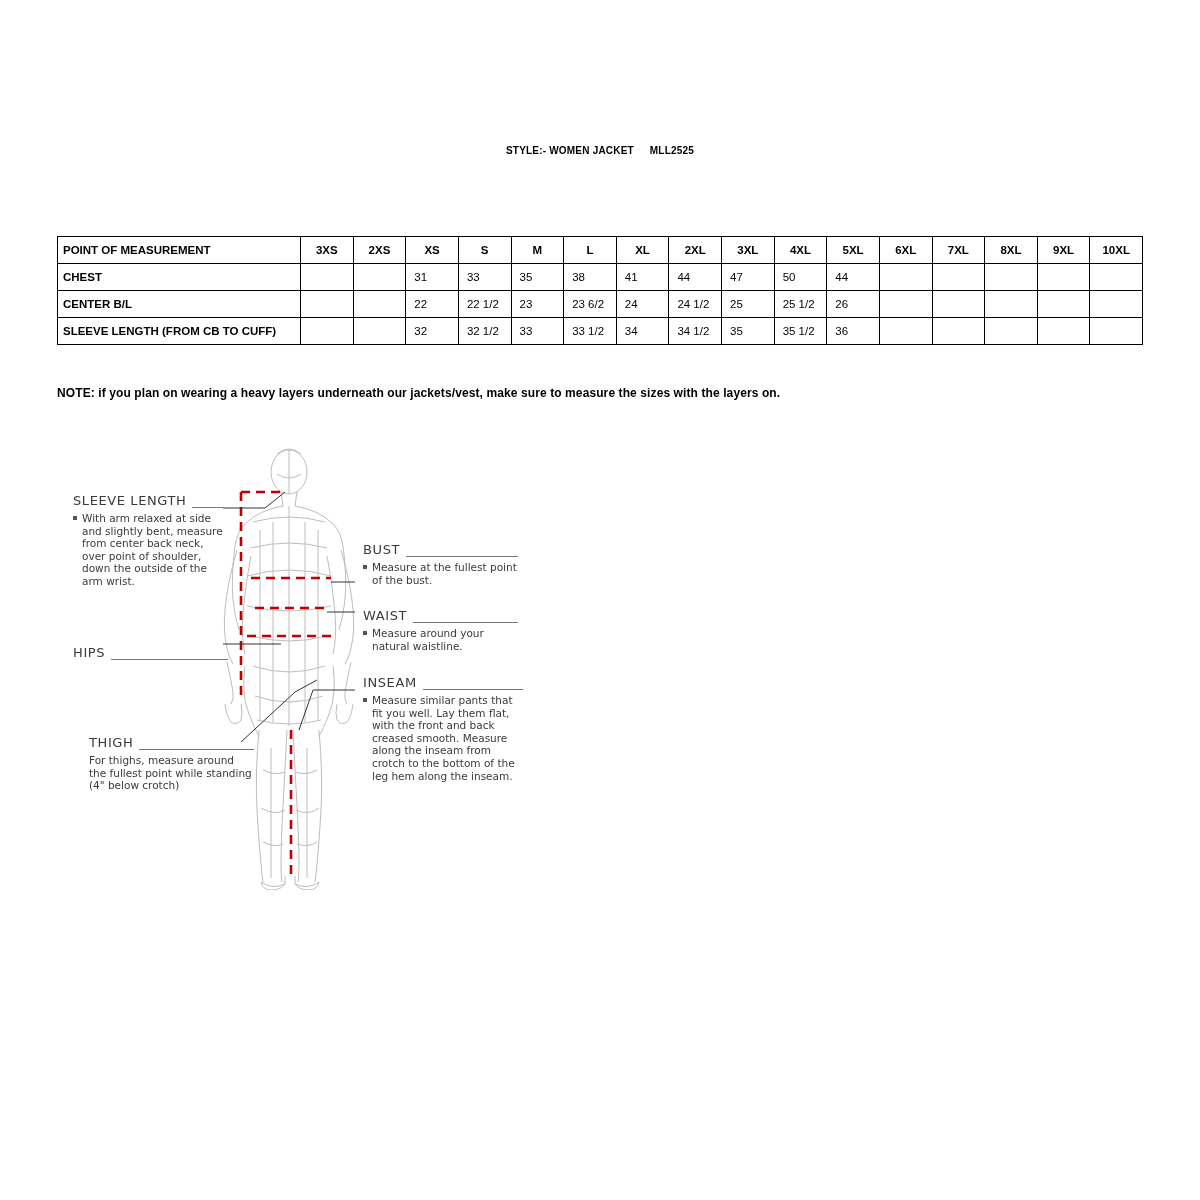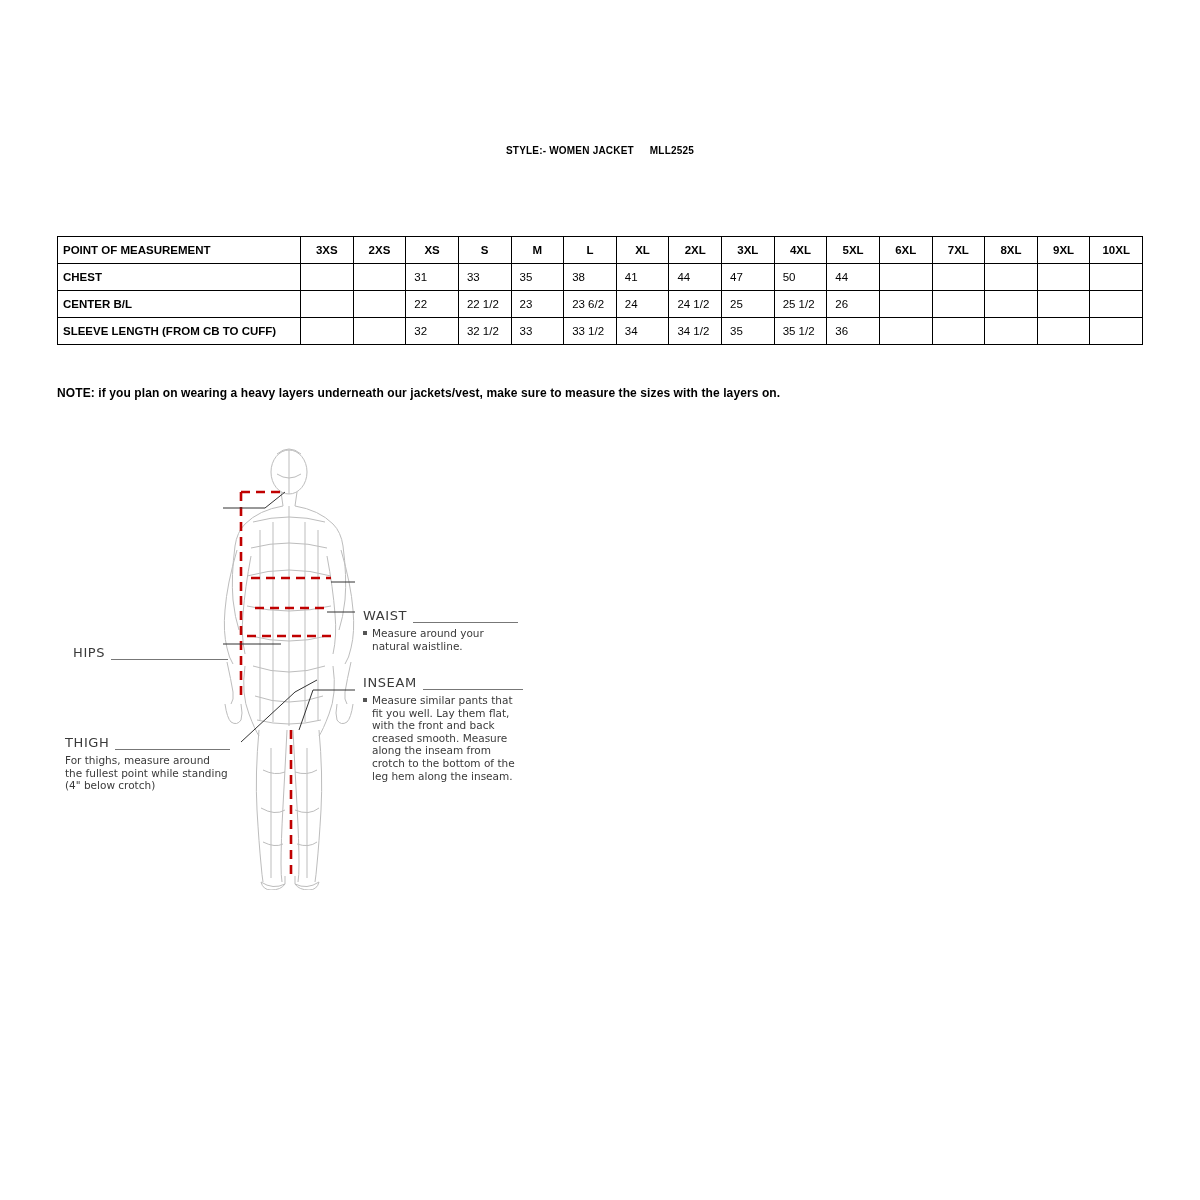--- a/index.html
+++ b/index.html
@@ -118,21 +118,21 @@
     left: 0;
     top: 4px;
     width: 4px;
     height: 4px;
     background: #555;
   }
 
   
   #callout-sleeve { left: 18px;  top: 63px;  width: 150px; }
   #callout-hips   { left: 18px;  top: 215px; width: 155px; }
-  #callout-thigh  { left: 10px;  top: 305px; width: 165px; }
+  #callout-thigh  { left: 34px;  top: 305px; width: 165px; }
   #callout-bust   { left: 308px; top: 112px; width: 155px; }
   #callout-waist  { left: 308px; top: 178px; width: 155px; }
   #callout-inseam { left: 308px; top: 245px; width: 160px; }
 
   .title-row { display: flex; align-items: flex-end; }
   .title-row .t-text { white-space: nowrap; }
   .title-row .t-rule {
     flex: 1 1 auto;
     border-bottom: 1px solid #777;
     margin-left: 6px;
@@ -308,36 +308,50 @@
     <g stroke="#333" stroke-width="1" fill="none">
       <path d="M168 78 L210 78 L230 62"></path>
       <path d="M168 214 L226 214"></path>
       <path d="M186 312 L240 262 L262 250"></path>
       <path d="M300 152 L276 152"></path>
       <path d="M300 182 L272 182"></path>
       <path d="M300 260 L258 260 L244 300"></path>
     </g>
   </svg>
 
+  <div class="callout" id="callout-sleeve">
+    <div class="title-row">
+      <span class="c-title t-text">SLEEVE LENGTH</span>
+      <span class="t-rule"></span>
+    </div>
+    <div class="c-body bulleted">With arm relaxed at side and slightly bent, measure from center back neck, over point of shoulder, down the outside of the arm wrist.</div>
+  </div>
 
   <div class="callout" id="callout-hips">
     <div class="title-row">
       <span class="c-title t-text">HIPS</span>
       <span class="t-rule"></span>
     </div>
   </div>
 
   <div class="callout" id="callout-thigh">
     <div class="title-row">
       <span class="c-title t-text">THIGH</span>
       <span class="t-rule"></span>
     </div>
     <div class="c-body">For thighs, measure around the fullest point while standing (4" below crotch)</div>
   </div>
 
+  <div class="callout" id="callout-bust">
+    <div class="title-row">
+      <span class="c-title t-text">BUST</span>
+      <span class="t-rule"></span>
+    </div>
+    <div class="c-body bulleted">Measure at the fullest point of the bust.</div>
+  </div>
 
   <div class="callout" id="callout-waist">
     <div class="title-row">
       <span class="c-title t-text">WAIST</span>
       <span class="t-rule"></span>
     </div>
     <div class="c-body bulleted">Measure around your natural waistline.</div>
   </div>
 
   <div class="callout" id="callout-inseam">

